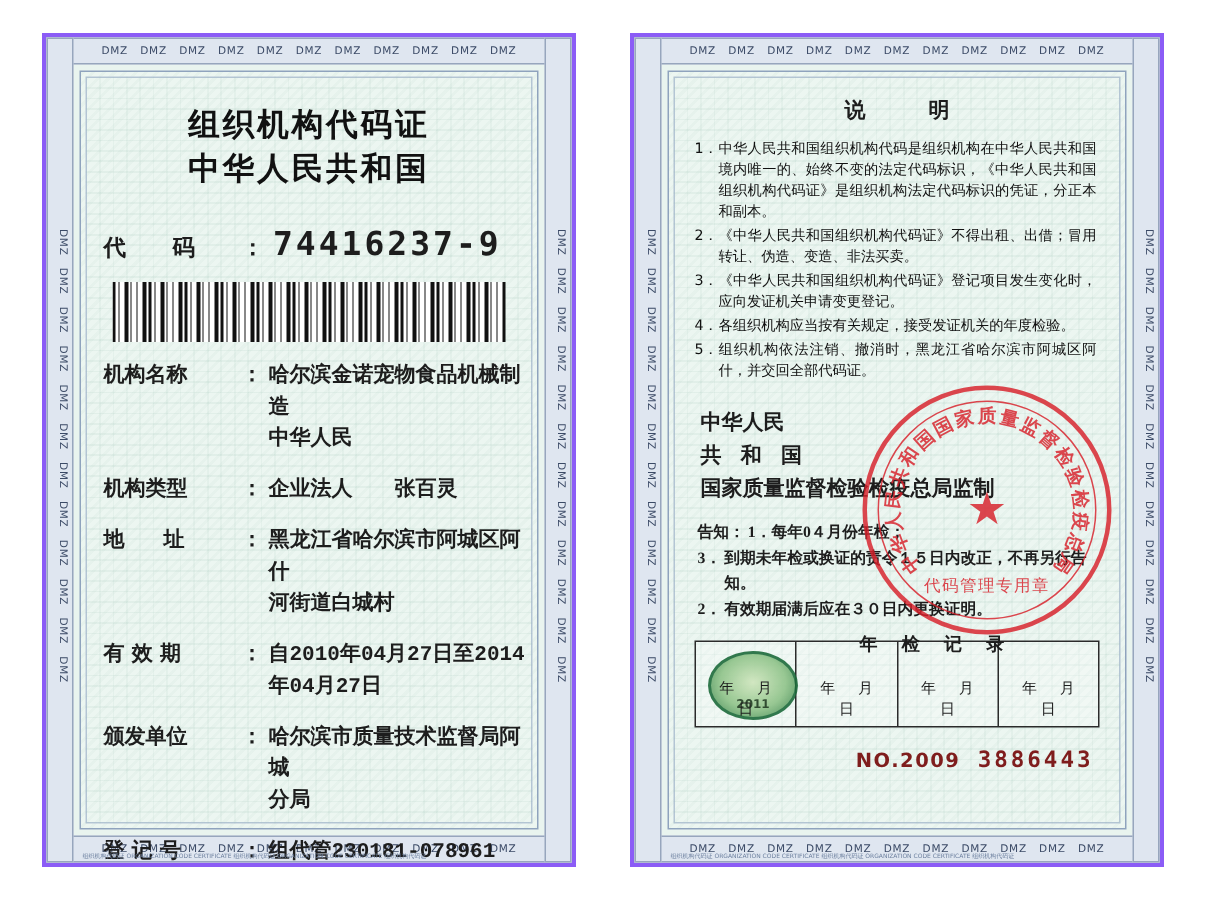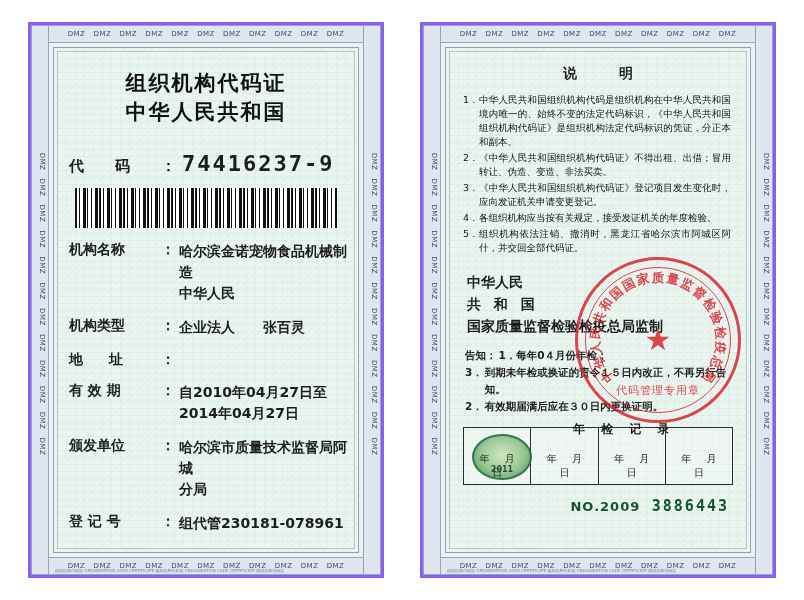--- a/index.html
+++ b/index.html
@@ -161,20 +161,21 @@
     flex: none;
     letter-spacing: 0px;
   }
   .f-label.spread { letter-spacing: 6px; }
   .f-colon { font-size: 14px; font-weight: bold; margin-right: 4px; }
   .f-value {
     font-size: 14px;
     font-weight: bold;
     line-height: 21px;
     flex: 1;
+    font-family: Liberation Mono, monospace;
   }
   .f-value .v2 { display: block; }
 
   
   .r-title {
     text-align: center;
     font-size: 14px;
     font-weight: bold;
     letter-spacing: 14px;
     margin-top: 10px;
@@ -206,21 +207,21 @@
   .issuer .l3 { letter-spacing: 0px; }
 
   .announce {
     margin: 10px 10px 0 12px;
     font-size: 10.5px;
     line-height: 17px;
     font-weight: bold;
     position: relative;
     z-index: 2;
   }
-  .announce .a-row { display: flex; }
+  .announce .a-row { display: flex; font-family: Liberation Serif, serif; }
   .announce .a-num { flex: none; margin-right: 2px; }
 
   
   .seal {
     position: absolute;
     left: 152px;
     top: 232px;
     width: 160px;
     height: 160px;
     border-radius: 50%;
@@ -326,21 +327,21 @@
     font-size: 8px;
     color: #1d3b1d;
     font-weight: bold;
   }
   .serial {
     position: absolute;
     right: 14px;
     bottom: 30px;
     font-size: 13px;
     font-weight: bold;
-    color: #14532d;
+    color: #7f1d1d;
     letter-spacing: 1px;
     z-index: 2;
   }
   .serial .num {
     font-family: "DejaVu Sans Mono", monospace;
     font-size: 15px;
     letter-spacing: 2px;
     margin-left: 6px;
   }
   .micro-text {
@@ -402,20 +403,24 @@
 
       <div class="field">
         <span class="f-label">机构类型</span>
         <span class="f-colon">：</span>
         <span class="f-value">企业法人　　张百灵</span>
       </div>
 
       <div class="field">
         <span class="f-label spread">地　址</span>
         <span class="f-colon">：</span>
+        <span class="f-value">
+          <span>黑龙江省哈尔滨市阿城区阿什</span>
+          <span class="v2">河街道白城村</span>
+        </span>
       </div>
 
       <div class="field">
         <span class="f-label">有 效 期</span>
         <span class="f-colon">：</span>
         <span class="f-value">自2010年04月27日至2014年04月27日</span>
       </div>
 
       <div class="field">
         <span class="f-label">颁发单位</span>

